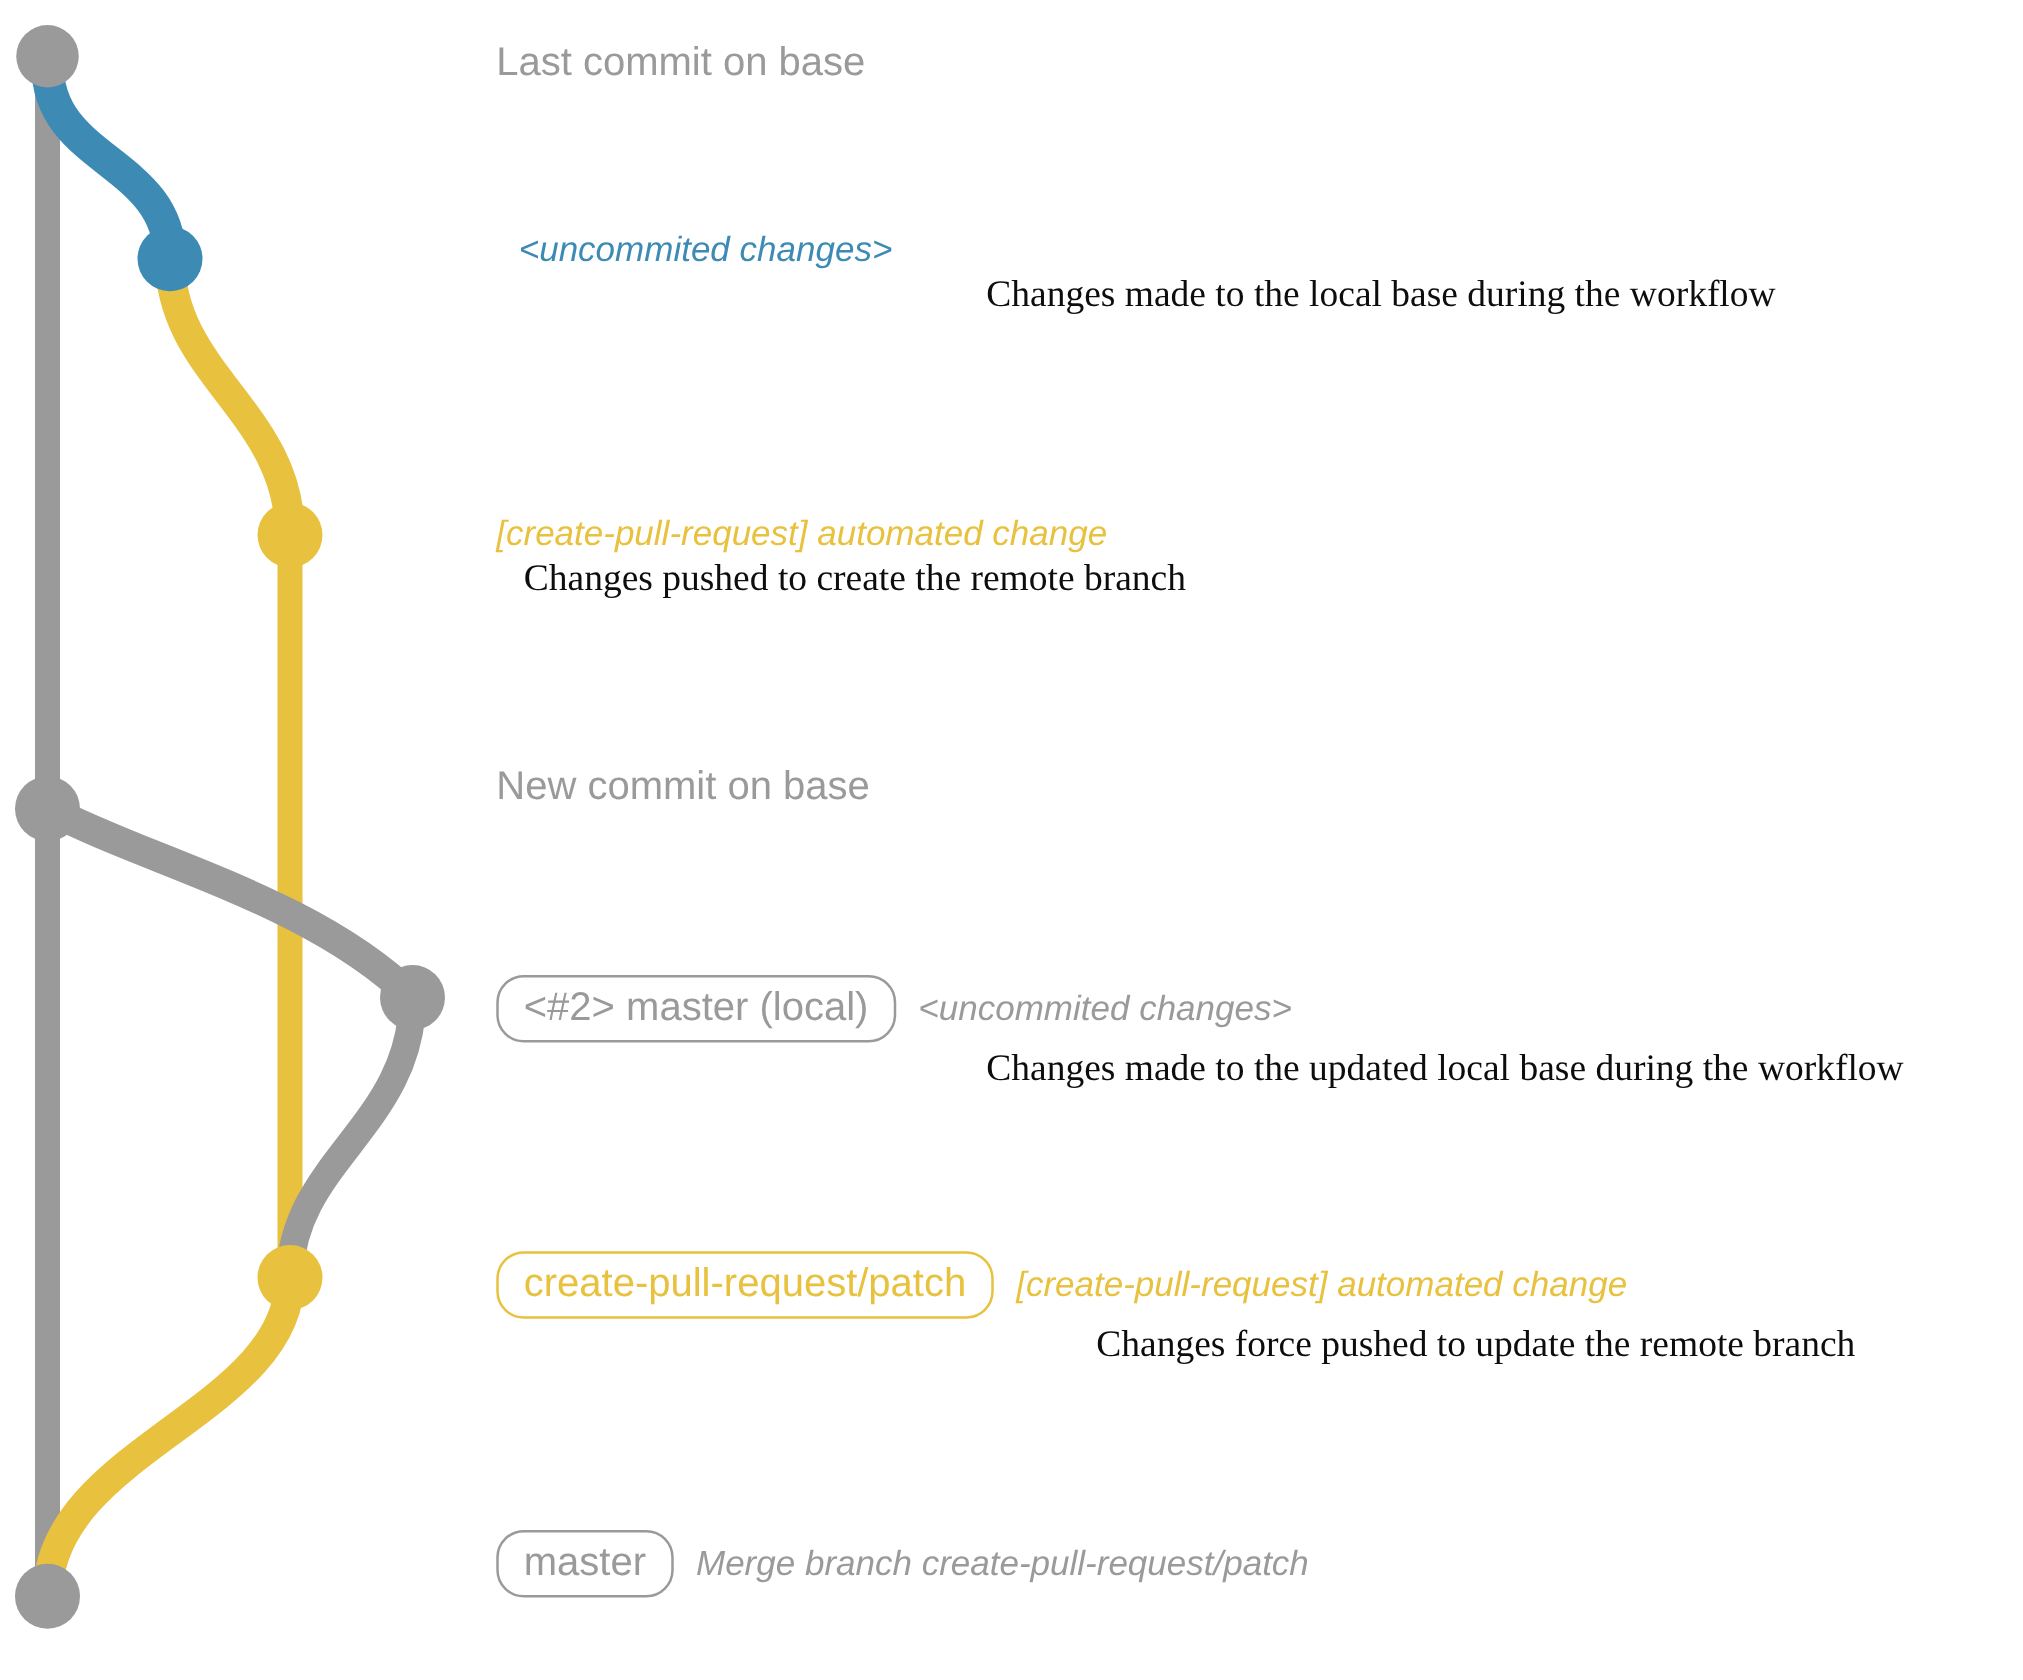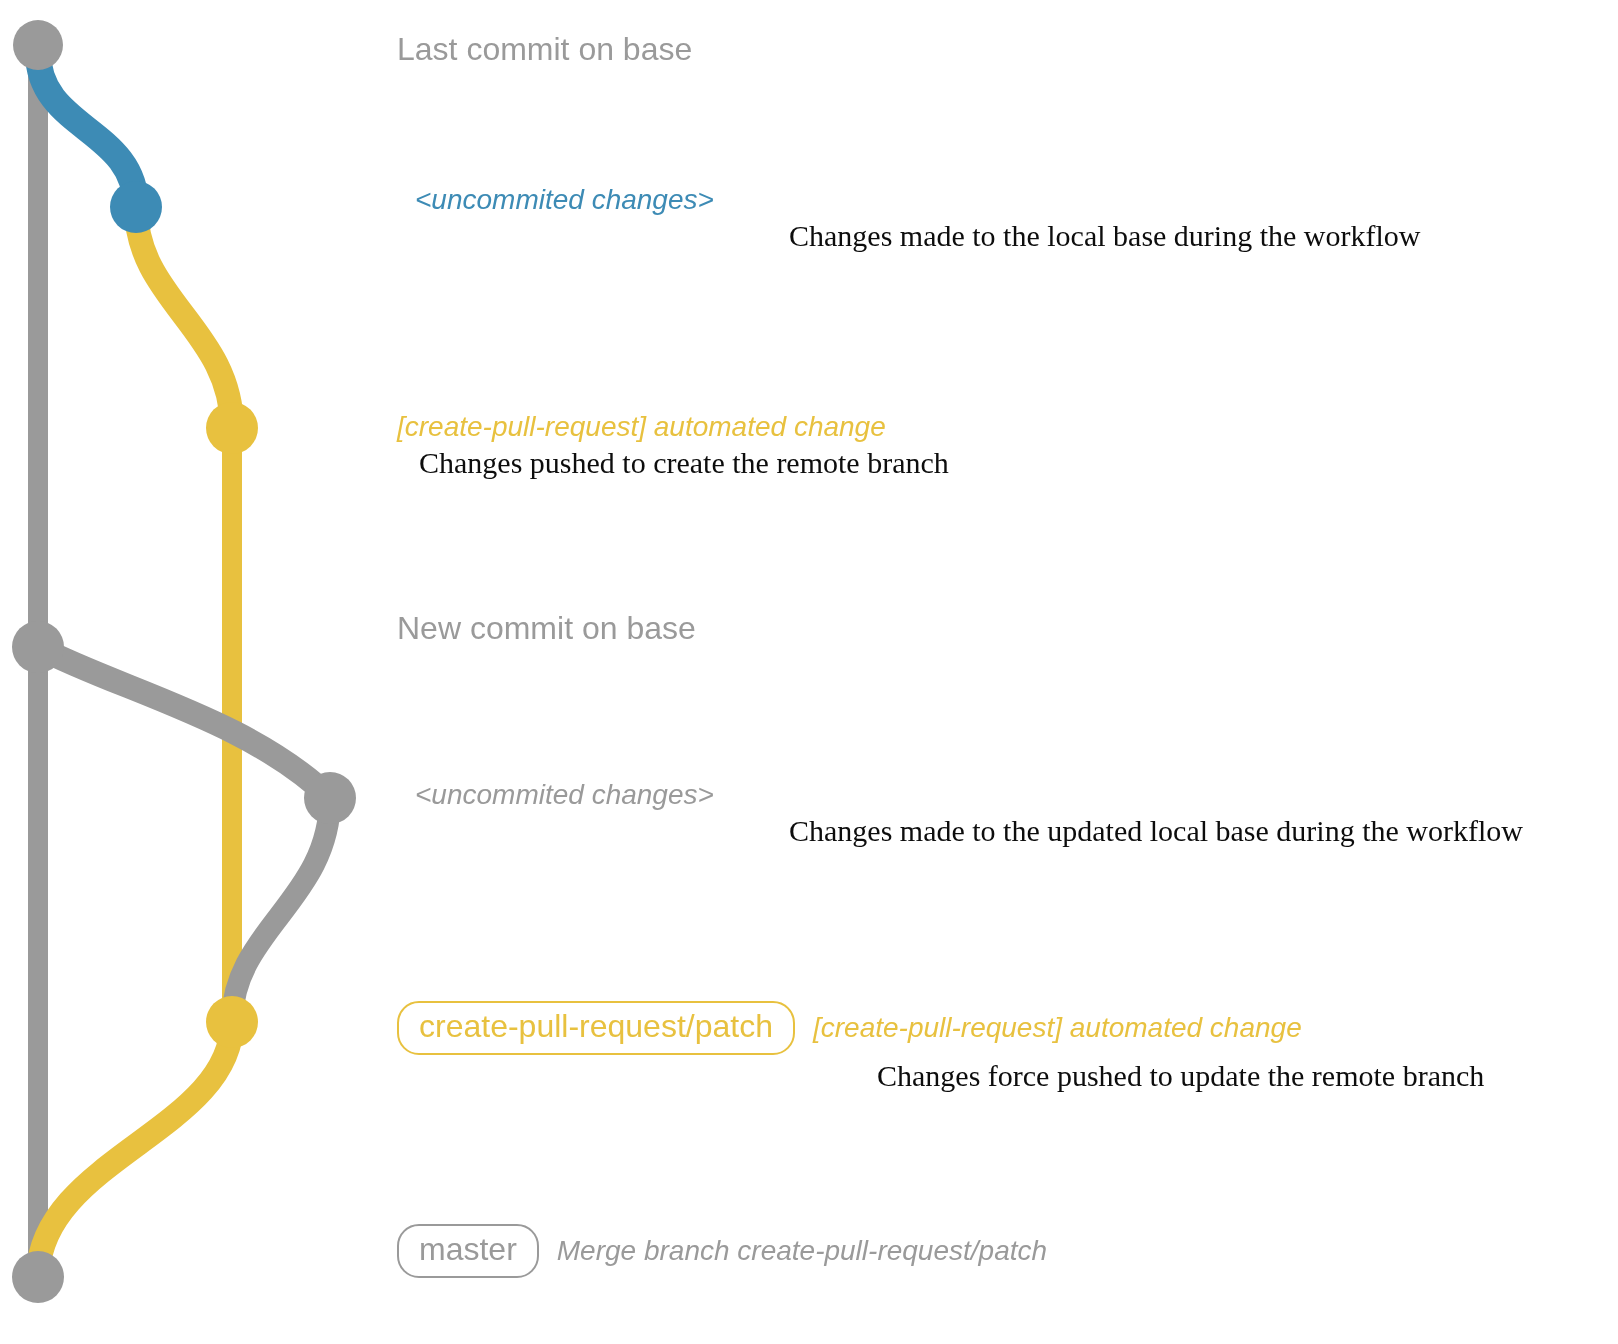--- a/index.html
+++ b/index.html
@@ -136,20 +136,21 @@
   </div>
 
   <div class="entry" style="left:397px; top:610px;">
     <div class="headline-row">
       <span class="plain-title">New commit on base</span>
     </div>
   </div>
 
   <div class="entry" style="left:397px; top:780px;">
     <div class="headline-row">
+      <span class="badge gray">&lt;#2&gt; master (local)</span>
       <span class="subject gray spaced">&lt;uncommited changes&gt;</span>
     </div>
     <div class="desc" style="margin-left:392px;">Changes made to the updated local base during the workflow</div>
   </div>
 
   <div class="entry" style="left:397px; top:1001px;text-align:right;">
     <div class="headline-row">
       <span class="badge yellow">create-pull-request/patch</span>
       <span class="subject yellow spaced">[create-pull-request] automated change</span>
     </div>

